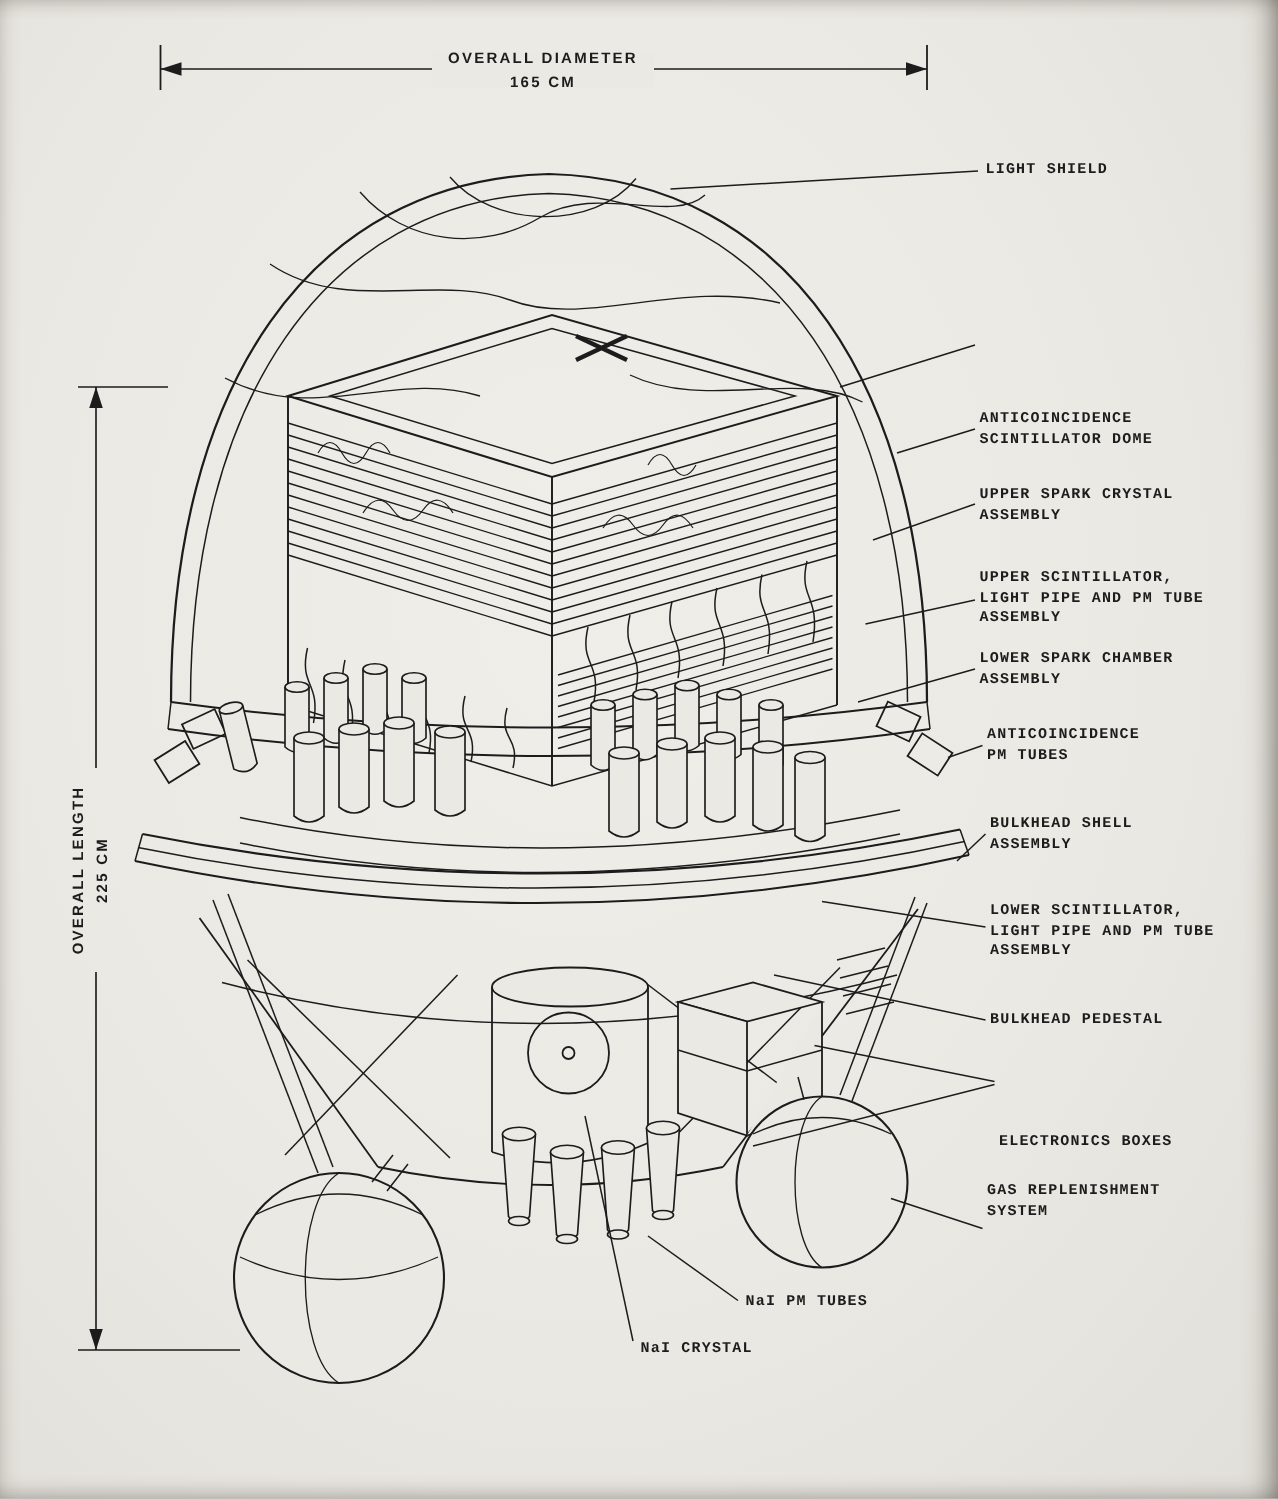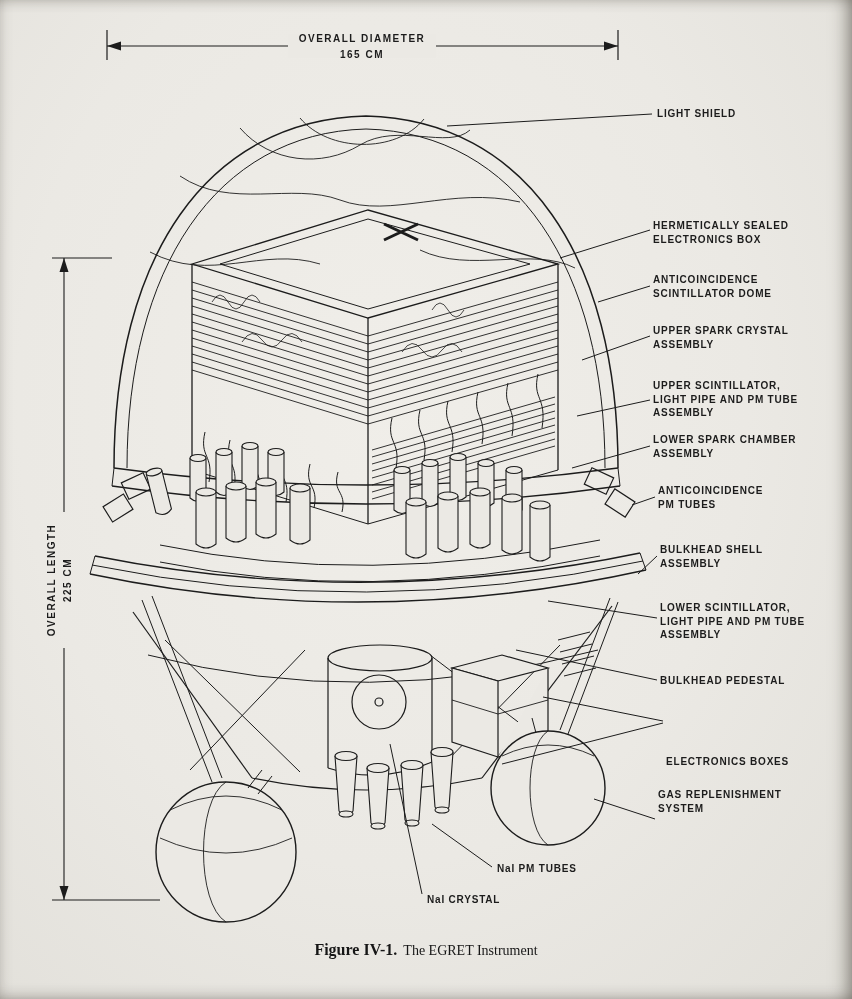--- a/index.html
+++ b/index.html
@@ -14,21 +14,21 @@
                inset 0 12px 12px -10px rgba(60,55,45,.18),
                inset 10px 0 14px -10px rgba(60,55,45,.20);
   }
   svg.fig{position:absolute;inset:0;width:852px;height:999px}
   .ink{stroke:var(--ink);fill:none}
   .paperfill{fill:var(--paper);stroke:var(--ink)}
   .arrow{fill:var(--ink);stroke:none}
   text.dim{font-family:"Liberation Sans",sans-serif;font-weight:bold;font-size:10px;letter-spacing:1.5px;fill:var(--ink);stroke:none}
   .lbl{
     position:absolute;color:var(--ink);
-    font-family:Liberation Sans, sans-serif;
+    font-family:Liberation Mono, monospace;
     font-size:10px;font-weight:bold;letter-spacing:.8px;line-height:13.5px;
     white-space:pre-line;
   }
   .caption{
     position:absolute;top:941px;left:0;width:100%;text-align:center;color:#161616;
     font-family:"Liberation Serif",serif;
   }
   .caption .fig-num{font-weight:bold;font-size:16px}
   .caption .fig-title{font-size:14px;margin-left:6px}
 </style>
@@ -267,22 +267,20 @@
       <line x1="657" y1="680" x2="516" y2="650"></line>
       <line x1="663" y1="721" x2="543" y2="697"></line>
       <line x1="663" y1="723" x2="502" y2="764"></line>
       <line x1="655" y1="819" x2="594" y2="799"></line>
       <line x1="492" y1="867" x2="432" y2="824"></line>
       <line x1="422" y1="894" x2="390" y2="744"></line>
     </g>
   </svg>
 
   <div class="lbl" style="left:657px;top:107px">LIGHT SHIELD</div>
-  <div class="lbl" style="left:653px;top:219px">HERMETICALLY SEALED
-ELECTRONICS BOX</div>
   <div class="lbl" style="left:653px;top:273px">ANTICOINCIDENCE
 SCINTILLATOR DOME</div>
   <div class="lbl" style="left:653px;top:324px">UPPER SPARK CRYSTAL
 ASSEMBLY</div>
   <div class="lbl" style="left:653px;top:379px">UPPER SCINTILLATOR,
 LIGHT PIPE AND PM TUBE
 ASSEMBLY</div>
   <div class="lbl" style="left:653px;top:433px">LOWER SPARK CHAMBER
 ASSEMBLY</div>
   <div class="lbl" style="left:658px;top:484px">ANTICOINCIDENCE
@@ -292,17 +290,14 @@
   <div class="lbl" style="left:660px;top:601px">LOWER SCINTILLATOR,
 LIGHT PIPE AND PM TUBE
 ASSEMBLY</div>
   <div class="lbl" style="left:660px;top:674px">BULKHEAD PEDESTAL</div>
   <div class="lbl" style="left:666px;top:755px">ELECTRONICS BOXES</div>
   <div class="lbl" style="left:658px;top:788px">GAS REPLENISHMENT
 SYSTEM</div>
   <div class="lbl" style="left:497px;top:862px">NaI PM TUBES</div>
   <div class="lbl" style="left:427px;top:893px">NaI CRYSTAL</div>
 
-  <div class="caption">
-    <span class="fig-num">Figure IV-1.</span><span class="fig-title">The EGRET Instrument</span>
-  </div>
 
 </div>
 
 </body></html>

